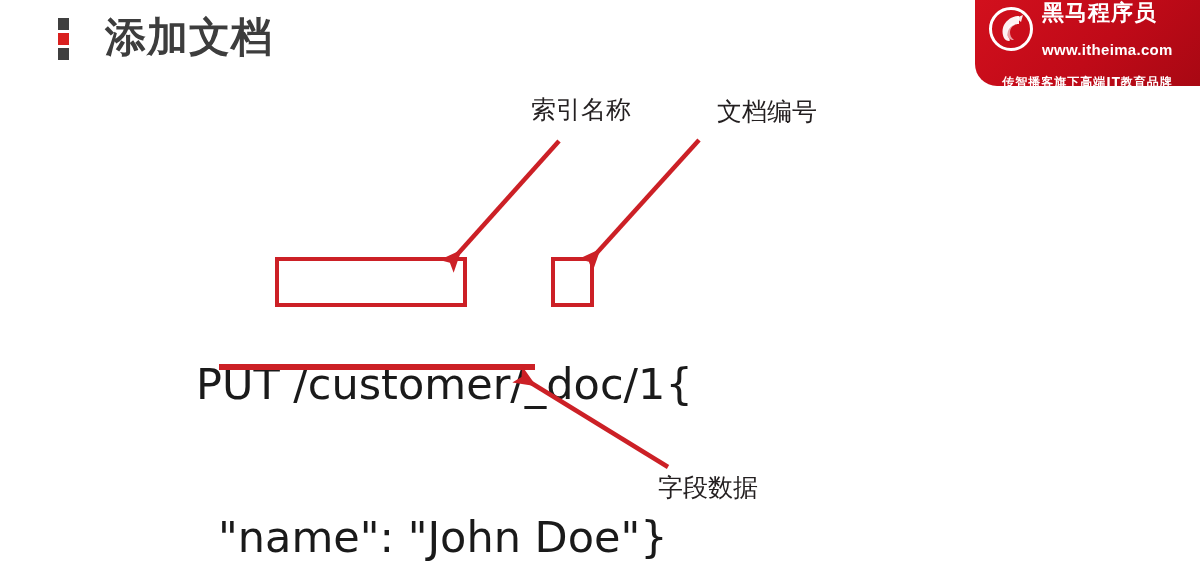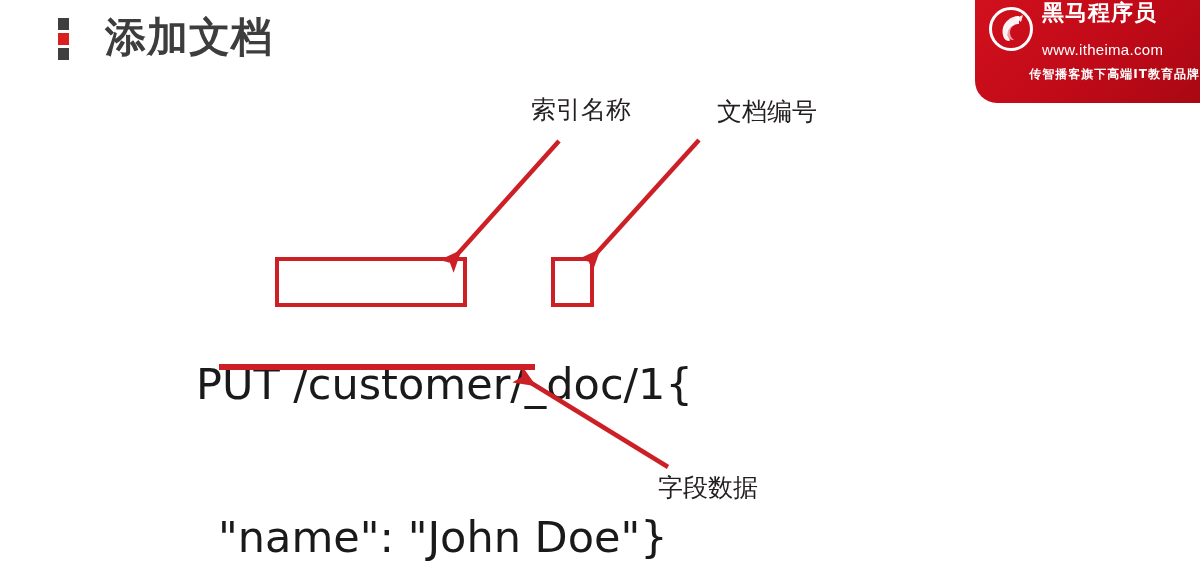--- a/index.html
+++ b/index.html
@@ -56,21 +56,21 @@
     white-space: nowrap;
     margin-left: 20px;
   }
 
   
   .logo {
     position: absolute;
     left: 975px;
     top: 0;
     width: 225px;
-    height: 103px;
+    height: 86px;
     background: #c1071a;
     background: linear-gradient(135deg, #d2101d 0%, #c00a18 55%, #a80813 100%);
     border-bottom-left-radius: 22px;
     border-bottom-right-radius: 0px;
     overflow: hidden;
   }
   .logo-top {
     display: flex;
     align-items: center;
     padding: 8px 0 0 14px;
@@ -93,34 +93,34 @@
     font-family: "DejaVu Sans", "Liberation Sans", sans-serif;
     font-size: 22px;
     font-weight: 700;
     color: #ffffff;
     letter-spacing: 1px;
     white-space: nowrap;
   }
   .logo-url {
     font-family: "Liberation Sans", sans-serif;
     font-size: 15px;
-    font-weight: 400;
+    font-weight: 700;
     color: #ffffff;
     letter-spacing: 0.3px;
     margin-top: 18px;
     white-space: nowrap;
   }
   .logo-tagline {
-    text-align: right;
+    text-align: center;
     font-family: "DejaVu Sans", "Liberation Sans", sans-serif;
     font-size: 12px;
     font-weight: 700;
     color: #ffffff;
     letter-spacing: 1px;
-    margin-top: 16px;
+    margin-top: 24px;
     white-space: nowrap;
   }
 
   
   .anno-label {
     position: absolute;
     font-family: "DejaVu Sans", "Liberation Sans", sans-serif;
     font-size: 25px;
     color: #231f20;
     white-space: nowrap;

